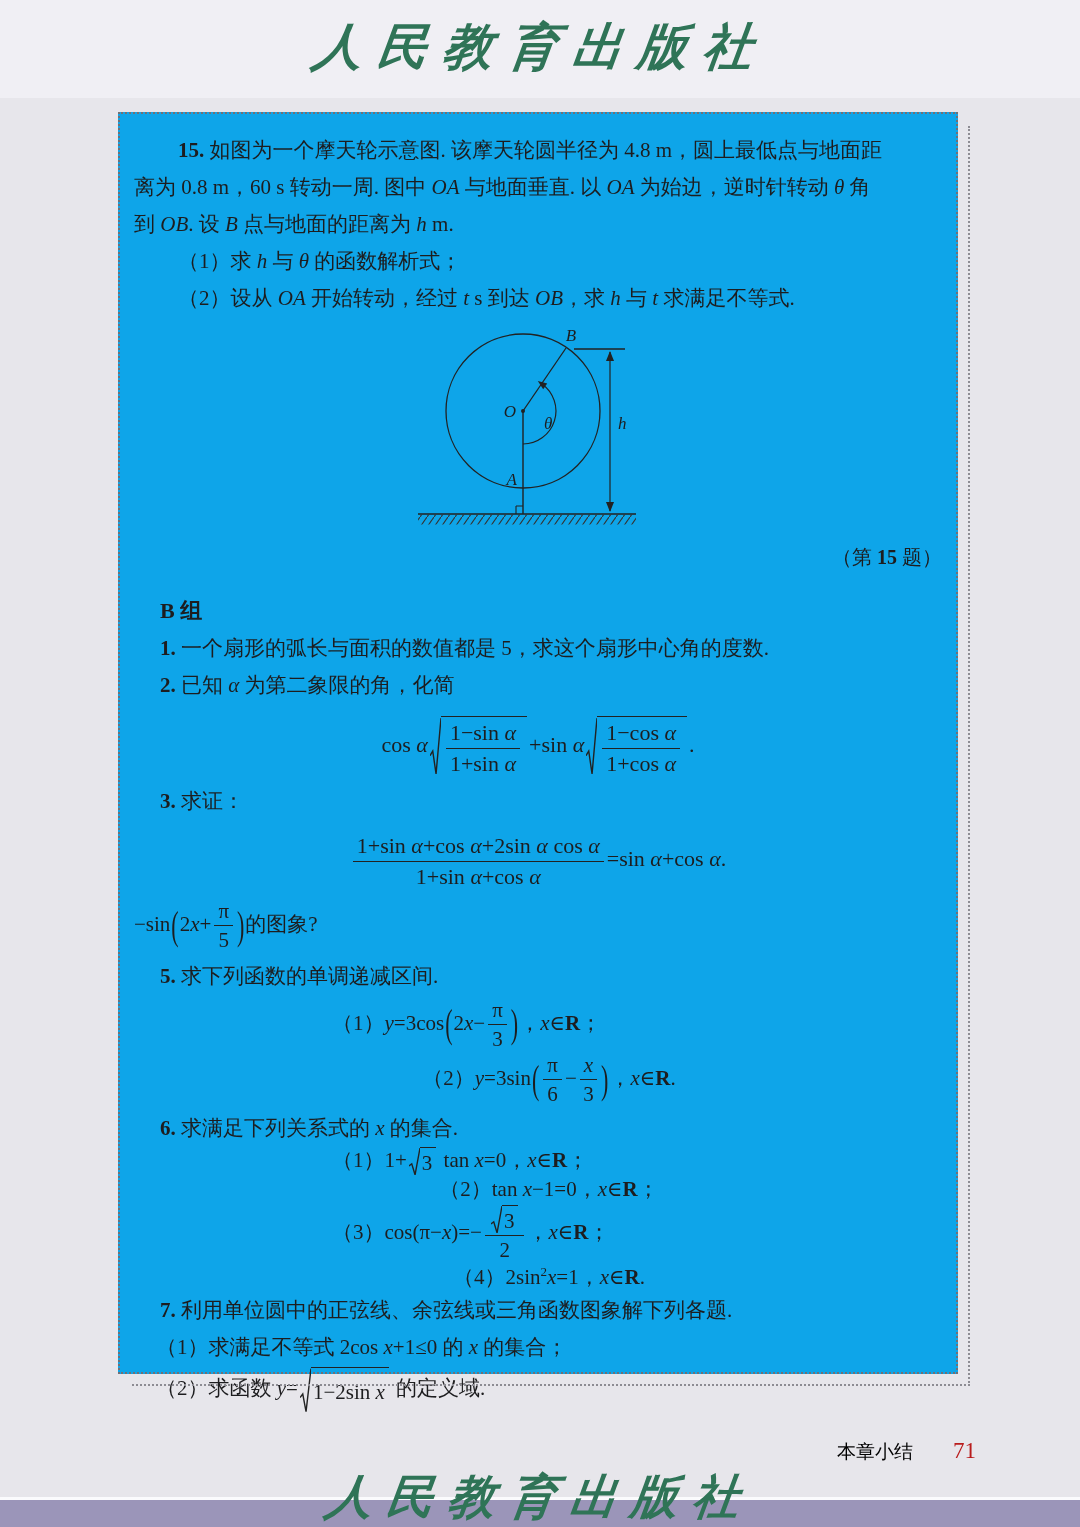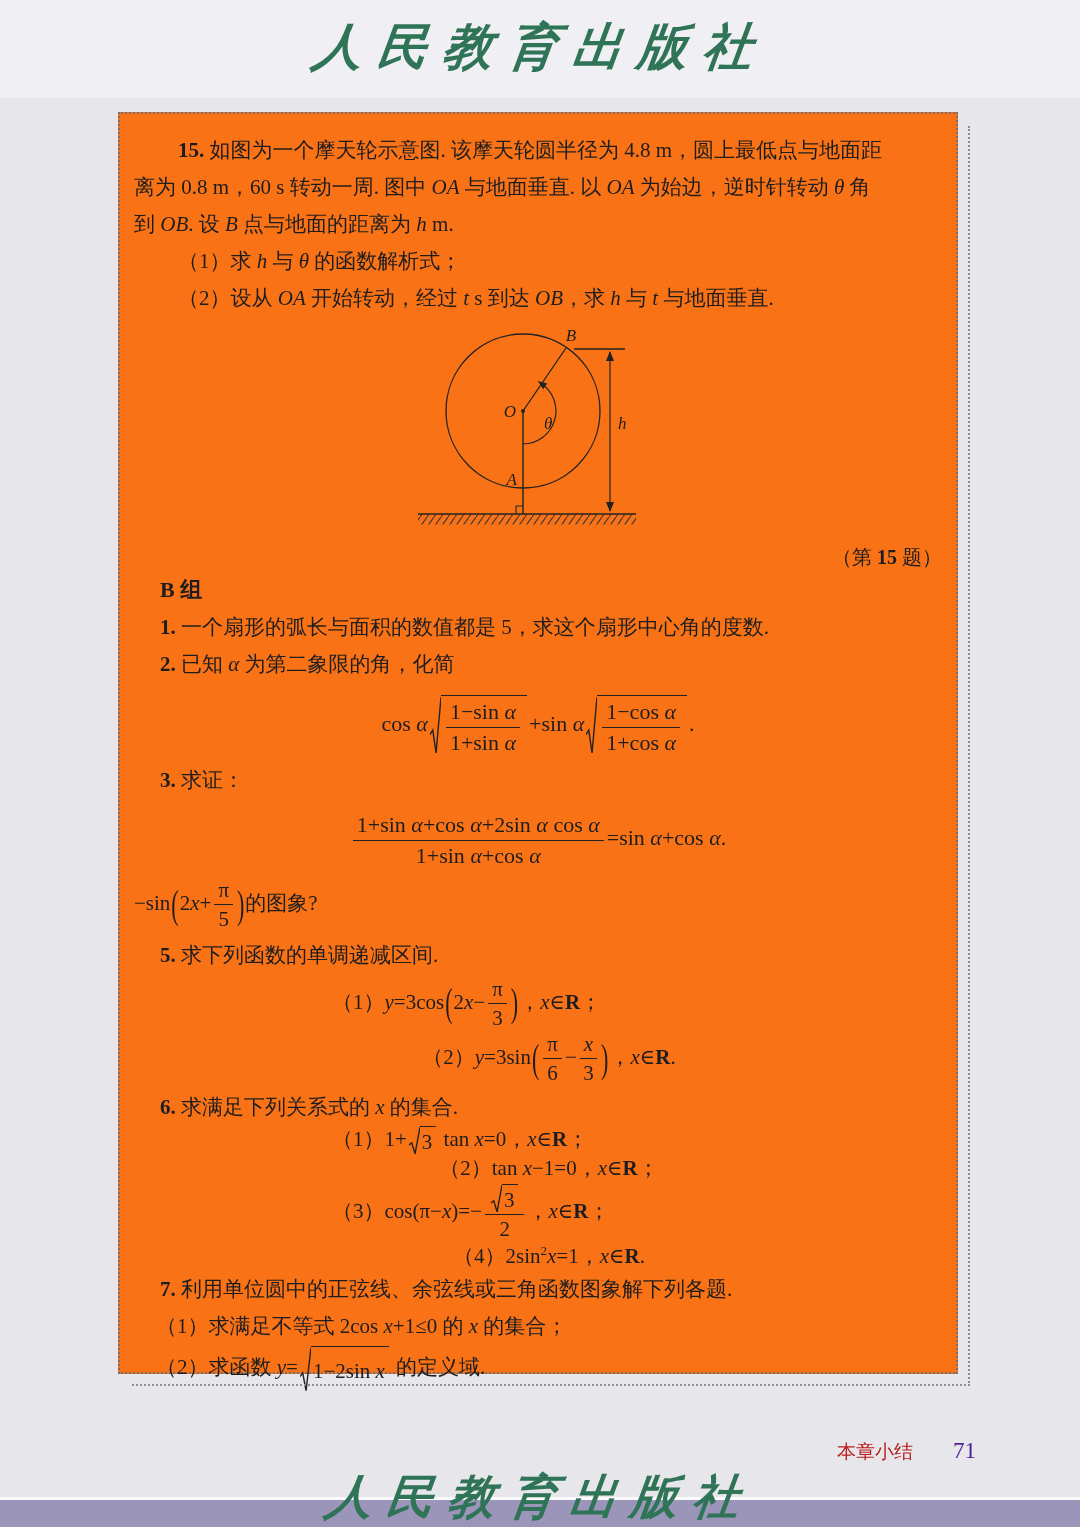--- a/index.html
+++ b/index.html
@@ -11,31 +11,31 @@
   .header-band{ position:absolute; top:0; left:0; width:100%; height:98px; background:#f0eff4; }
   .calligraphy{
     color:#2f7457; font-style:italic; letter-spacing:0.30em; white-space:nowrap;
     transform:skewX(-7deg); display:inline-block; font-weight:bold;
   }
   .top-cal-wrap{ position:absolute; top:14px; left:0; width:100%; text-align:center; font-size:50px; }
   .bottom-cal-wrap{ position:absolute; bottom:-2px; left:0; width:100%; text-align:center; font-size:47px; z-index:3; }
 
   .content-box{
     position:absolute; left:118px; top:112px; width:840px; height:1262px;
-    background:#f97316; border:2px dotted #717076; padding:18px 14px 0 14px;
+    background:#0ea5e9; border:2px dotted #717076; padding:18px 14px 0 14px;
   }
   .content-box::after{
     content:""; position:absolute; top:12px; left:12px; width:100%; height:100%;
     border-right:2px dotted #8d8c93; border-bottom:2px dotted #8d8c93; pointer-events:none;
   }
 
   .line{ font-size:21px; line-height:37px; }
   .indent{ padding-left:44px; }
   .gind{ padding-left:26px; }
-  .bheading{ font-size:22px; line-height:38px; font-weight:bold; padding-left:26px; margin-top:0; }
+  .bheading{ font-size:22px; line-height:38px; font-weight:bold; padding-left:26px; margin-top:21px; }
 
   .tok-t{ font-style:normal; }
   .tok-v{ font-style:italic; }
   .tok-b{ font-weight:bold; }
   .tok-r{ font-weight:bold; }
   .tok-p{ display:inline-block; transform:scaleY(1.85); vertical-align:middle; font-size:1.05em; font-weight:400; margin:0 1px; }
   sup{ font-size:0.62em; }
 
   .frac{ display:inline-flex; flex-direction:column; text-align:center; vertical-align:middle;
          margin:0 3px; line-height:1.25; }
@@ -55,43 +55,43 @@
   .cell1{ width:434px; }
   .cell2{ flex:1; }
   .row-frac{ min-height:72px; margin:2px 0;flex-direction:column; }
   .row-plain{ min-height:46px;flex-direction:column; }
 
   .figure-wrap{ text-align:center; margin-top:10px; }
   .fig-caption{ text-align:right; font-size:20px; line-height:28px; margin-top:4px; }
   .fig-label{ font-style:italic; font-size:17px; fill:#1d1d1f; }
 
   .footer-row{ position:absolute; top:1438px; right:104px; display:flex; align-items:baseline; }
-  .footer-label{ color:#b91c1c; font-size:19px; margin-right:40px; }
-  .footer-page{ color:#4c1d95; font-size:23px; }
+  .footer-label{ color:#000000; font-size:19px; margin-right:40px; }
+  .footer-page{ color:#b91c1c; font-size:23px; }
 
   .bottom-bar{ position:absolute; left:0; bottom:0; width:100%; height:30px;
                background:#9b95b9; border-top:3px solid #fbfbfd; z-index:2; }
 </style>
 </head>
 <body>
 
 <div class="page">
 
   <div class="header-band"></div>
   <div class="top-cal-wrap">
     <span class="calligraphy">人民教育出版社</span>
   </div>
 
   <div class="content-box">
 
     <div class="line indent"><span class="tok-b">15.</span><span class="tok-t"> 如图为一个摩天轮示意图. 该摩天轮圆半径为 4.8 m，圆上最低点与地面距</span></div>
     <div class="line"><span class="tok-t">离为 0.8 m，60 s 转动一周. 图中 </span><span class="tok-v">OA</span><span class="tok-t"> 与地面垂直. 以 </span><span class="tok-v">OA</span><span class="tok-t"> 为始边，逆时针转动 </span><span class="tok-v">θ</span><span class="tok-t"> 角</span></div>
     <div class="line"><span class="tok-t">到 </span><span class="tok-v">OB</span><span class="tok-t">. 设 </span><span class="tok-v">B</span><span class="tok-t"> 点与地面的距离为 </span><span class="tok-v">h</span><span class="tok-t"> m.</span></div>
     <div class="line indent"><span class="tok-t">（1）求 </span><span class="tok-v">h</span><span class="tok-t"> 与 </span><span class="tok-v">θ</span><span class="tok-t"> 的函数解析式；</span></div>
-    <div class="line indent"><span class="tok-t">（2）设从 </span><span class="tok-v">OA</span><span class="tok-t"> 开始转动，经过 </span><span class="tok-v">t</span><span class="tok-t"> s 到达 </span><span class="tok-v">OB</span><span class="tok-t">，求 </span><span class="tok-v">h</span><span class="tok-t"> 与 </span><span class="tok-v">t</span><span class="tok-t"> 与地面垂直.</span></div>
+    <div class="line indent"><span class="tok-t">（2）设从 </span><span class="tok-v">OA</span><span class="tok-t"> 开始转动，经过 </span><span class="tok-v">t</span><span class="tok-t"> s 到达 </span><span class="tok-v">OB</span><span class="tok-t">，求 </span><span class="tok-v">h</span><span class="tok-t"> 与 </span><span class="tok-v">t</span><span class="tok-t"> 求满足不等式.</span></div>
 
     <div class="figure-wrap">
       <svg width="320" height="208" viewBox="0 0 320 208">
         <defs>
           <pattern id="hatch" width="7" height="10" patternUnits="userSpaceOnUse">
             <line x1="0" y1="10" x2="7" y2="0" stroke="#333" stroke-width="1.1"></line>
           </pattern>
         </defs>
 
         <circle cx="145" cy="84" r="77" fill="none" stroke="#222" stroke-width="1.3"></circle>

